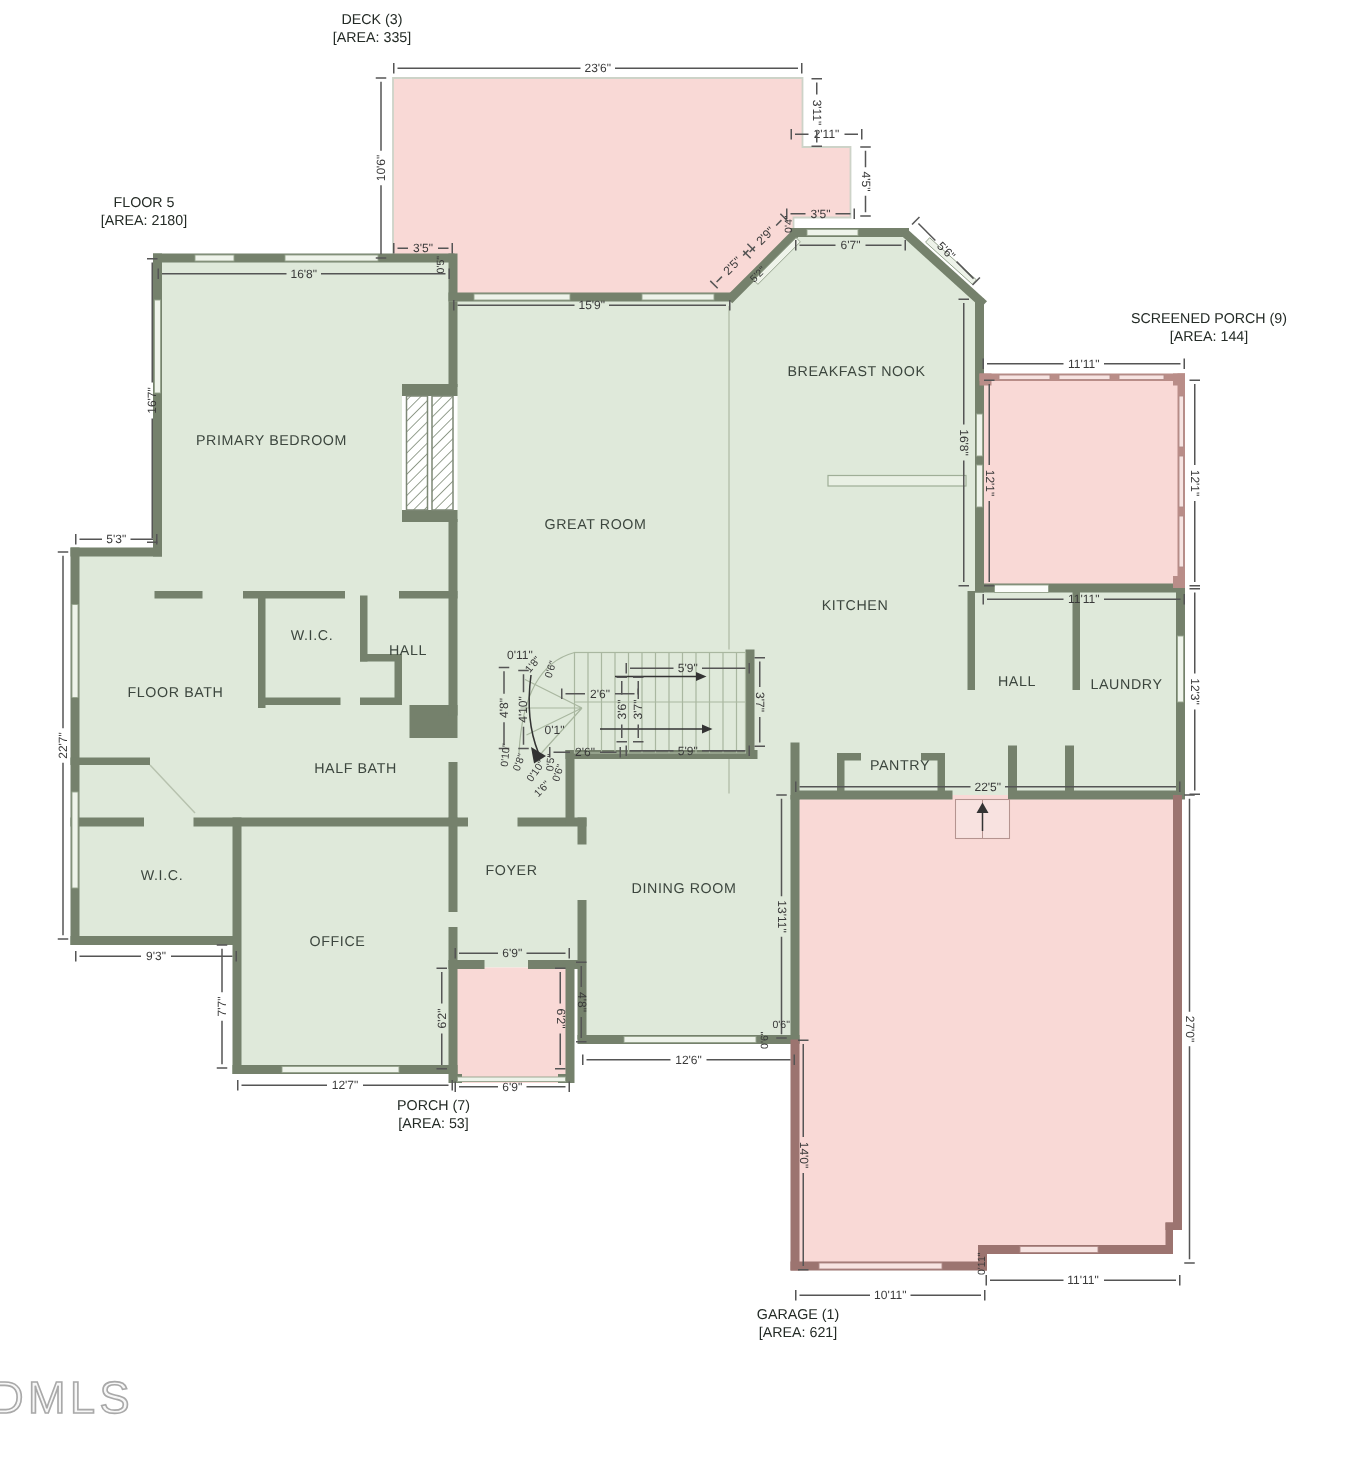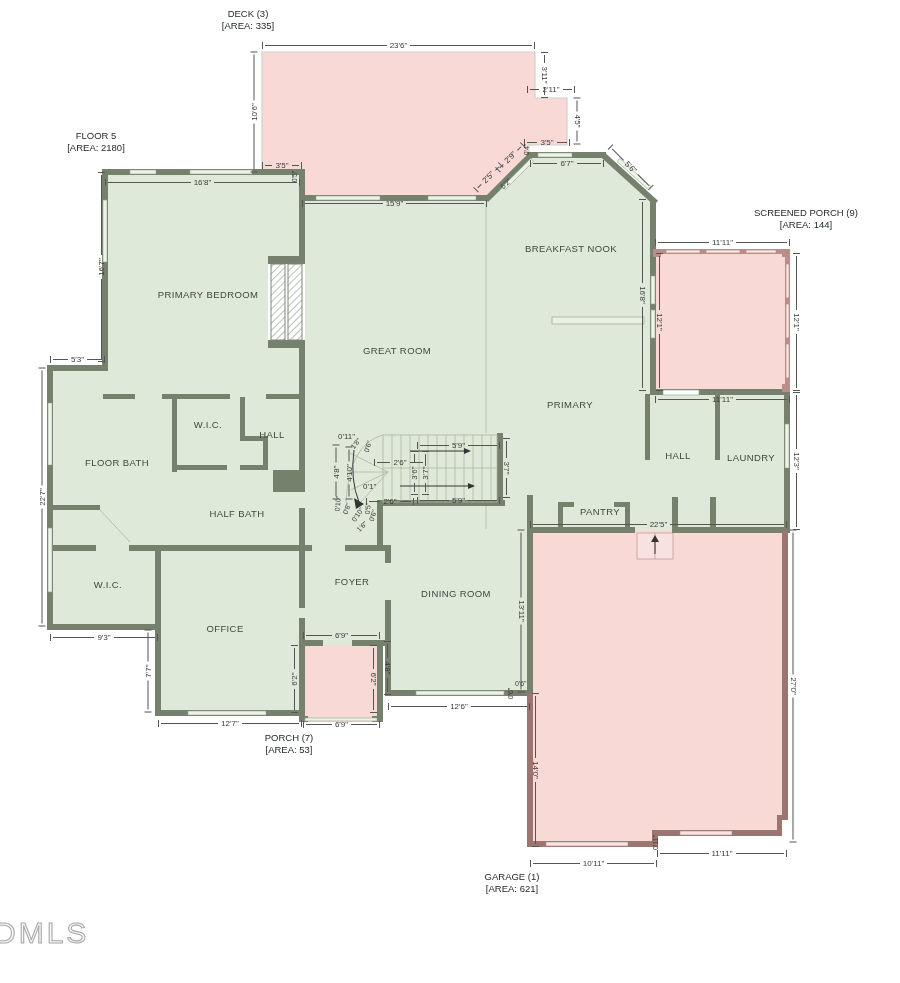--- a/index.html
+++ b/index.html
@@ -183,31 +183,31 @@
   </g>
 
   <g>
     <rect x="637" y="533" width="36" height="26" fill="#f8e2e0" stroke="#b59490" stroke-width="0.7"></rect>
     <line x1="655" y1="533" x2="655" y2="559" stroke="#b59490" stroke-width="0.7"></line>
     <line x1="655" y1="541" x2="655" y2="554" stroke="#333" stroke-width="1"></line>
     <polygon points="651,542 659,542 655,535" fill="#333"></polygon>
   </g>
 </svg>
 
-<div class="lbl" style="left:208px;top:294px">PRIMARY BEDROOM</div>
+<div class="lbl" style="left:181px;top:294px">PRIMARY BEDROOM</div>
 <div class="lbl" style="left:397px;top:350px">GREAT ROOM</div>
 <div class="lbl" style="left:571px;top:248px">BREAKFAST NOOK</div>
-<div class="lbl" style="left:570px;top:404px">PRIMARY</div>
+<div class="lbl" style="left:570px;top:404px">KITCHEN</div>
 <div class="lbl" style="left:117px;top:462px">FLOOR BATH</div>
 <div class="lbl" style="left:208px;top:424px">W.I.C.</div>
 <div class="lbl" style="left:272px;top:434px">HALL</div>
 <div class="lbl" style="left:237px;top:513px">HALF BATH</div>
 <div class="lbl" style="left:108px;top:584px">W.I.C.</div>
 <div class="lbl" style="left:225px;top:628px">OFFICE</div>
-<div class="lbl" style="left:352px;top:581px">FOYER</div>
+<div class="lbl" style="left:341px;top:581px">FOYER</div>
 <div class="lbl" style="left:456px;top:593px">DINING ROOM</div>
 <div class="lbl" style="left:678px;top:455px">HALL</div>
 <div class="lbl" style="left:751px;top:457px">LAUNDRY</div>
 <div class="lbl" style="left:600px;top:511px">PANTRY</div>
 
 <div class="area" style="left:248px;top:8px">
   <div>DECK (3)</div>
   <div>[AREA: 335]</div>
 </div>
 <div class="area" style="left:96px;top:130px">
@@ -215,21 +215,21 @@
   <div>[AREA: 2180]</div>
 </div>
 <div class="area" style="left:806px;top:207px">
   <div>SCREENED PORCH (9)</div>
   <div>[AREA: 144]</div>
 </div>
 <div class="area" style="left:289px;top:732px">
   <div>PORCH (7)</div>
   <div>[AREA: 53]</div>
 </div>
-<div class="area" style="left:512px;top:871px">
+<div class="area" style="left:532px;top:871px">
   <div>GARAGE (1)</div>
   <div>[AREA: 621]</div>
 </div>
 
 <div class="dim" style="left:262px;top:40px;width:273px">
       <i></i>
       <b></b>
       <span>23'6"</span>
       <b></b>
       <i></i>

